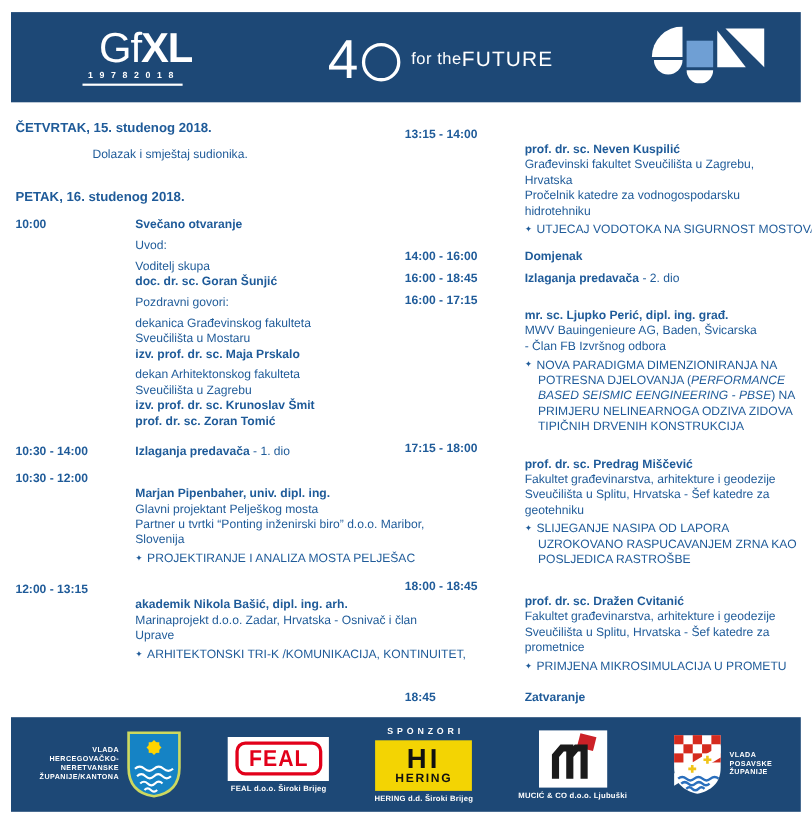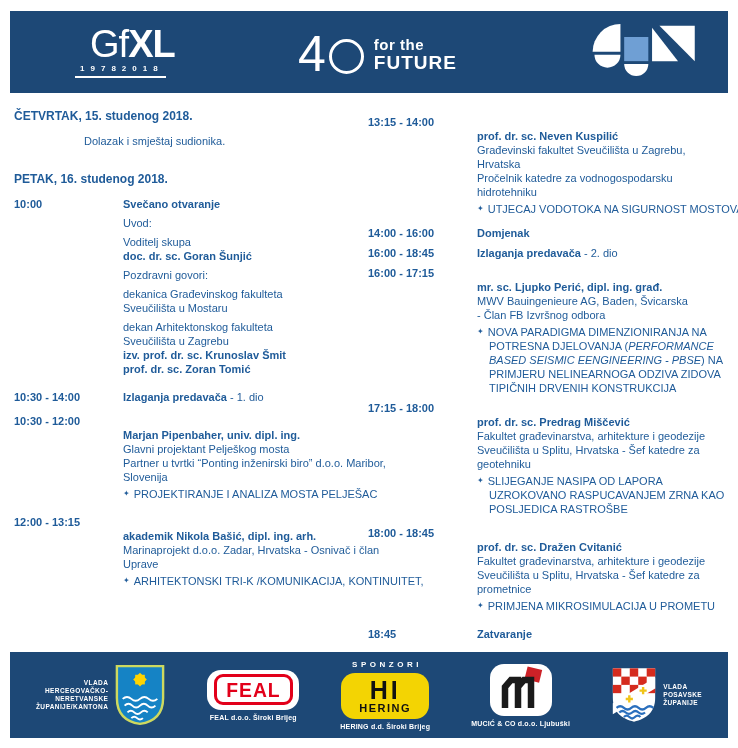--- a/index.html
+++ b/index.html
@@ -16,21 +16,21 @@
   .gf-row{display:flex;align-items:flex-end;line-height:34px;}
   .gf-thin{font-size:38px;font-weight:400;letter-spacing:-1px;margin-left:24px;}
   .gf-bold{font-size:38px;font-weight:800;letter-spacing:-1px;}
   .gf-years{margin-top:3px;font-size:8px;font-weight:700;letter-spacing:6px;
             border-bottom:2px solid #fff;padding:0 2px 3px 2px;text-indent:3px;}
 
   
   .anniv{position:absolute;left:288px;top:22px;display:flex;align-items:center;}
   .num4{font-size:50px;font-weight:400;line-height:42px;}
   .circle0{width:29px;height:29px;border:3px solid #fff;border-radius:50%;display:inline-block;margin:4px 10px 0 3px;}
-  .anniv-text{display:flex;flex-direction:column;font-weight:700;}
+  .anniv-text{display:flex;font-weight:400;}
   .for-the{font-size:15px;line-height:17px;letter-spacing:.5px;}
   .future{font-size:19px;line-height:19px;letter-spacing:1px;}
 
   
   .sum-logo{position:absolute;right:26px;top:13px;display:flex;flex-direction:column;align-items:flex-end;}
   .sum-caption{margin-top:21px;font-size:8.5px;line-height:9.5px;font-weight:800;letter-spacing:.6px;text-align:left;width:66px;}
 
   
   .schedule{position:absolute;top:109px;left:14px;right:4px;display:flex;
             color:#1f5b99;font-size:11px;line-height:14px;}
@@ -51,21 +51,21 @@
   .i{font-style:italic;}
   .star{font-size:8px;line-height:14px;margin-right:4px;flex:none;}
 
   
   .sponsor-group{display:flex;flex-direction:column;align-items:center;}
   .sponsor-row{flex-direction:row;align-items:center;}
   .crest-caption{font-size:6.5px;font-weight:800;line-height:8px;letter-spacing:.4px;}
   .crest-caption.right{text-align:right;margin-right:6px;}
   .crest-caption.left{text-align:left;margin-left:6px;}
   .logo-caption{margin-top:4px;font-size:7px;font-weight:800;letter-spacing:.2px;white-space:nowrap;}
-  .logo-box{background:#fff;display:flex;flex-direction:column;align-items:center;justify-content:center;border-radius:14px;}
+  .logo-box{background:#fff;display:flex;flex-direction:column;align-items:center;justify-content:center;}
   .feal-box{width:92px;height:40px;}
   .feal-frame{border:3px solid #e2001a;border-radius:9px;padding:0 7px;}
   .feal-text{color:#e2001a;font-size:21px;font-weight:800;letter-spacing:1px;display:inline-block;transform:scaleX(.92);line-height:25px;}
   .sponzori-label{font-size:8px;font-weight:800;letter-spacing:3.5px;margin-bottom:4px;text-indent:3.5px;}
   .hering-box{width:88px;height:46px;background:#f3d403;color:#111;}
   .hering-hi{font-size:25px;font-weight:900;line-height:24px;letter-spacing:3px;}
   .hering-name{font-size:11px;font-weight:900;letter-spacing:1.5px;line-height:12px;}
   .mucic-box{width:62px;height:52px;}
 </style>
 </head>
@@ -115,20 +115,21 @@
         <div class="session sp-m">
           <div class="time">10:00</div>
           <div class="content">
             <div class="line"><span class="b ">Svečano otvaranje</span></div>
             <div class="line para"><span>Uvod:</span></div>
             <div class="line para"><span>Voditelj skupa</span></div>
             <div class="line"><span class="b ">doc. dr. sc. Goran Šunjić</span></div>
             <div class="line para"><span>Pozdravni govori:</span></div>
             <div class="line para"><span>dekanica Građevinskog fakulteta</span></div>
             <div class="line"><span>Sveučilišta u Mostaru</span></div>
+            <div class="line"><span class="b ">izv. prof. dr. sc. Maja Prskalo</span></div>
             <div class="line para"><span>dekan Arhitektonskog fakulteta</span></div>
             <div class="line"><span>Sveučilišta u Zagrebu</span></div>
             <div class="line"><span class="b ">izv. prof. dr. sc. Krunoslav Šmit</span></div>
             <div class="line"><span class="b ">prof. dr. sc. Zoran Tomić</span></div>
           </div>
         </div>
         <div class="session sp-l">
           <div class="time">10:30 - 14:00</div>
           <div class="content">
             <div class="line"><span class="b ">Izlaganja predavača</span><span> - 1. dio</span></div>

